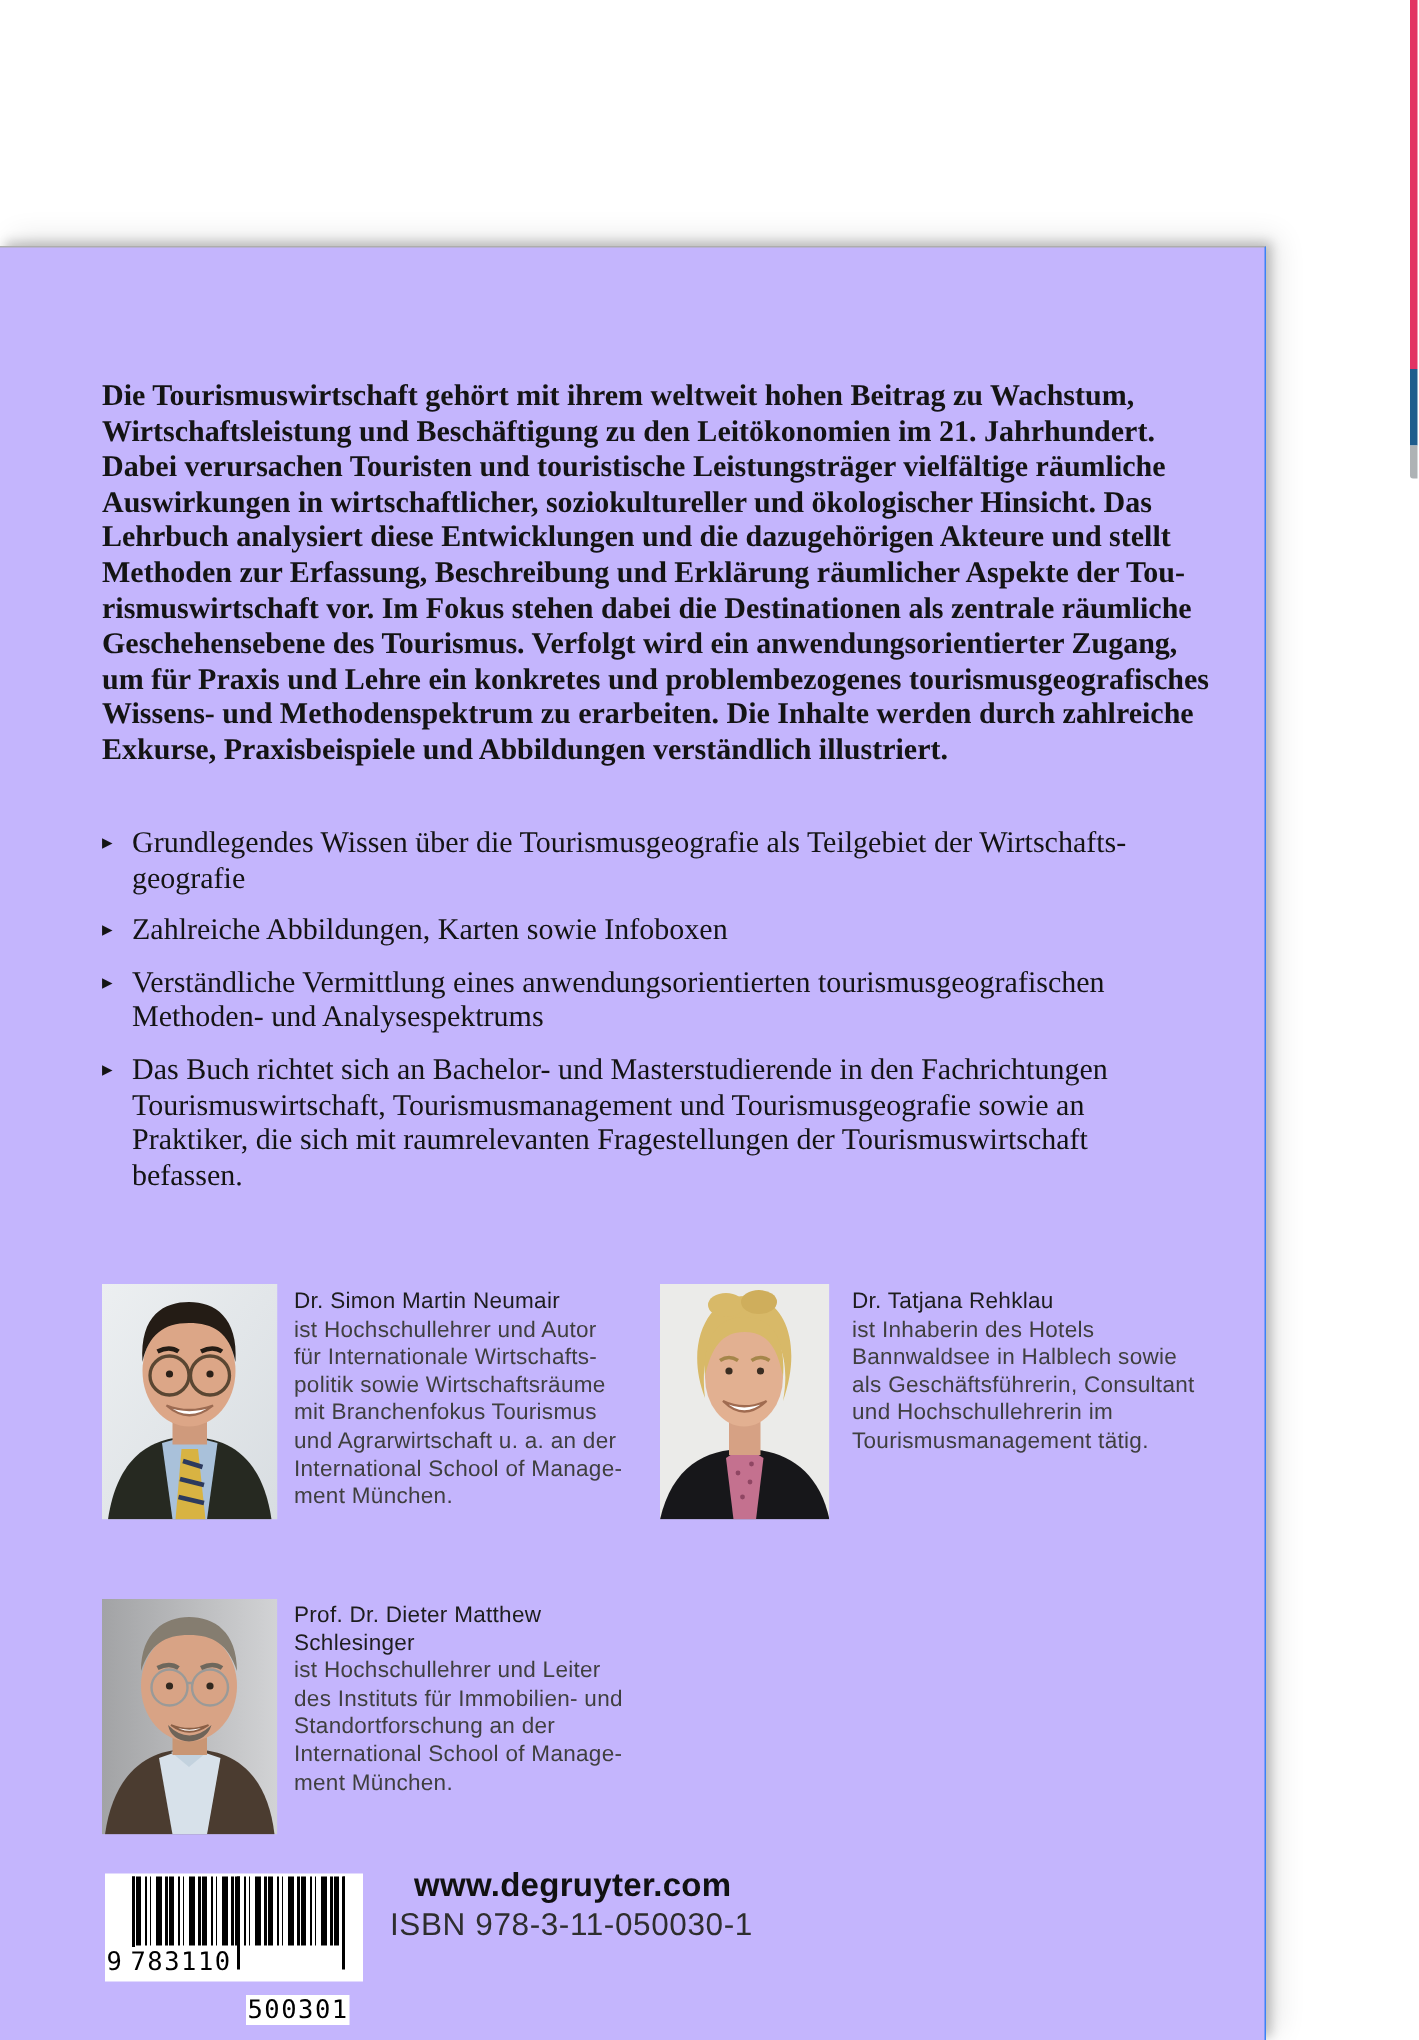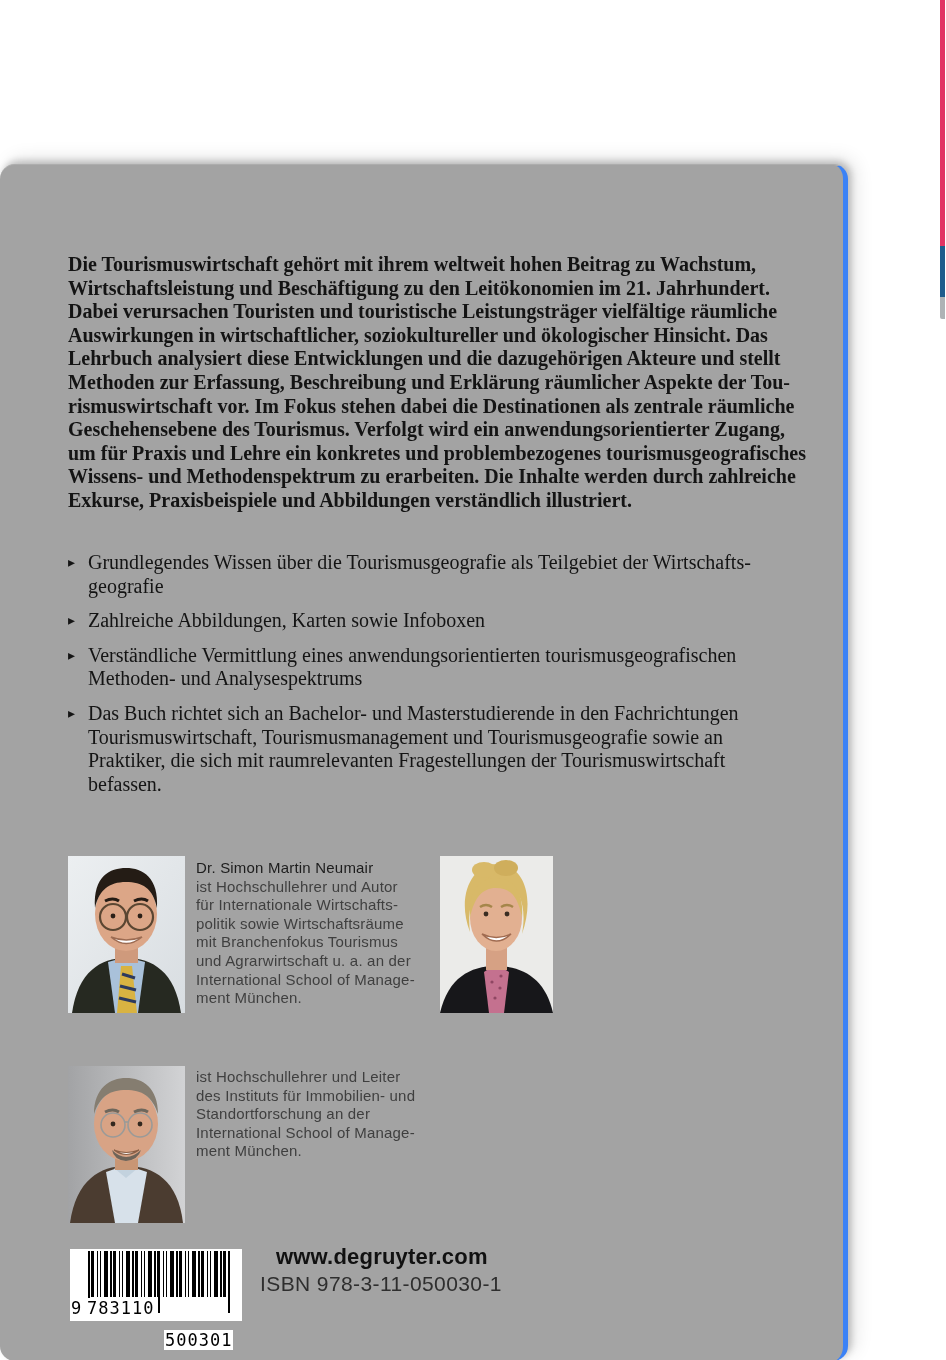--- a/index.html
+++ b/index.html
@@ -4,25 +4,24 @@
 <style>
   html,body{margin:0;padding:0;}
   body{
     width:946px;height:1360px;position:relative;overflow:hidden;
     background:#ffffff;
     font-family:"Liberation Sans",sans-serif;
   }
   
   .page{
     position:absolute;left:0;top:164px;width:843px;height:1196px;
-    background:#a3a3a3;
+    background:#c4b5fd;
     border-top:1px solid #adadad;
-    border-right:5px solid #3b82f6;
+    border-right:1px solid #3b82f6;
     box-shadow:3px -3px 7px rgba(0,0,0,.22), 8px -6px 18px rgba(0,0,0,.10);
-    border-radius:15px;
   }
   
   .spine{position:absolute;top:0;right:1px;width:5px;height:319px;}
   .spine .seg-crimson{position:absolute;top:0;left:0;width:5px;height:246px;background:#e23363;}
   .spine .seg-blue{position:absolute;top:246px;left:0;width:5px;height:51px;background:#1e5c8c;}
   .spine .seg-gray{position:absolute;top:297px;left:0;width:5px;height:22px;background:#aeb2b5;border-bottom-left-radius:2px;}
   
   .intro{
     position:absolute;left:68px;top:88px;width:775px;
     font-family:"Liberation Serif","DejaVu Serif",serif;
@@ -180,20 +179,28 @@
       <ellipse cx="66" cy="12" rx="12" ry="8" fill="#cfae5c"></ellipse>
       <ellipse cx="56" cy="62" rx="26" ry="33" fill="#e2b091"></ellipse>
       <path d="M30 62 C28 34 40 22 56 22 C74 22 84 36 82 62 C78 40 70 32 56 32 C42 32 34 42 30 62 Z" fill="#d8b968"></path>
       <circle cx="46" cy="58" r="2.4" fill="#3a2d22"></circle>
       <circle cx="67" cy="58" r="2.4" fill="#3a2d22"></circle>
       <path d="M40 51 q6 -4 12 0" stroke="#a5864a" stroke-width="2.4" fill="none"></path>
       <path d="M61 51 q6 -4 12 0" stroke="#a5864a" stroke-width="2.4" fill="none"></path>
       <path d="M42 78 Q56 92 71 78 Q56 85 42 78 Z" fill="#fff" stroke="#a06b50" stroke-width="1.5"></path>
     </svg>
   </div>
+  <div class="bio" id="bio-2">
+    <div class="name">Dr. Tatjana Rehklau</div>
+    <div class="text">ist Inhaberin des Hotels
+Bannwaldsee in Halblech sowie
+als Geschäftsführerin, Consultant
+und Hochschullehrerin im
+Tourismusmanagement tätig.</div>
+  </div>
 
   <div class="photo" id="photo-3">
     <svg viewBox="0 0 117 157">
       <defs>
           <linearGradient id="pg3" x1="0" y1="0" x2="1" y2="0">
         <stop offset="0" stop-color="#a2a3a5"></stop>
             <stop offset="1" stop-color="#d2d3d5"></stop>
       </linearGradient>
         </defs>
       <rect width="117" height="157" fill="url(#pg3)"></rect>
@@ -208,20 +215,22 @@
       <circle cx="45" cy="59" r="12" fill="none" stroke="#9a9a98" stroke-width="1.6"></circle>
       <circle cx="72" cy="59" r="12" fill="none" stroke="#9a9a98" stroke-width="1.6"></circle>
       <line x1="56" y1="56" x2="61" y2="56" stroke="#9a9a98" stroke-width="1.6"></line>
       <circle cx="45" cy="58" r="2.4" fill="#32281f"></circle>
       <circle cx="72" cy="58" r="2.4" fill="#32281f"></circle>
       <path d="M37 46 q8 -4 14 0" stroke="#6e675c" stroke-width="3" fill="none"></path>
       <path d="M66 46 q8 -4 14 0" stroke="#6e675c" stroke-width="3" fill="none"></path>
     </svg>
   </div>
   <div class="bio" id="bio-3">
+    <div class="name">Prof. Dr. Dieter Matthew
+Schlesinger</div>
     <div class="text">ist Hochschullehrer und Leiter
 des Instituts für Immobilien- und
 Standortforschung an der
 International School of Manage-
 ment München.</div>
   </div>
 
   <div class="barcode">
     <div class="bc-bars"></div>
     <div class="bc-guard g1"></div>

